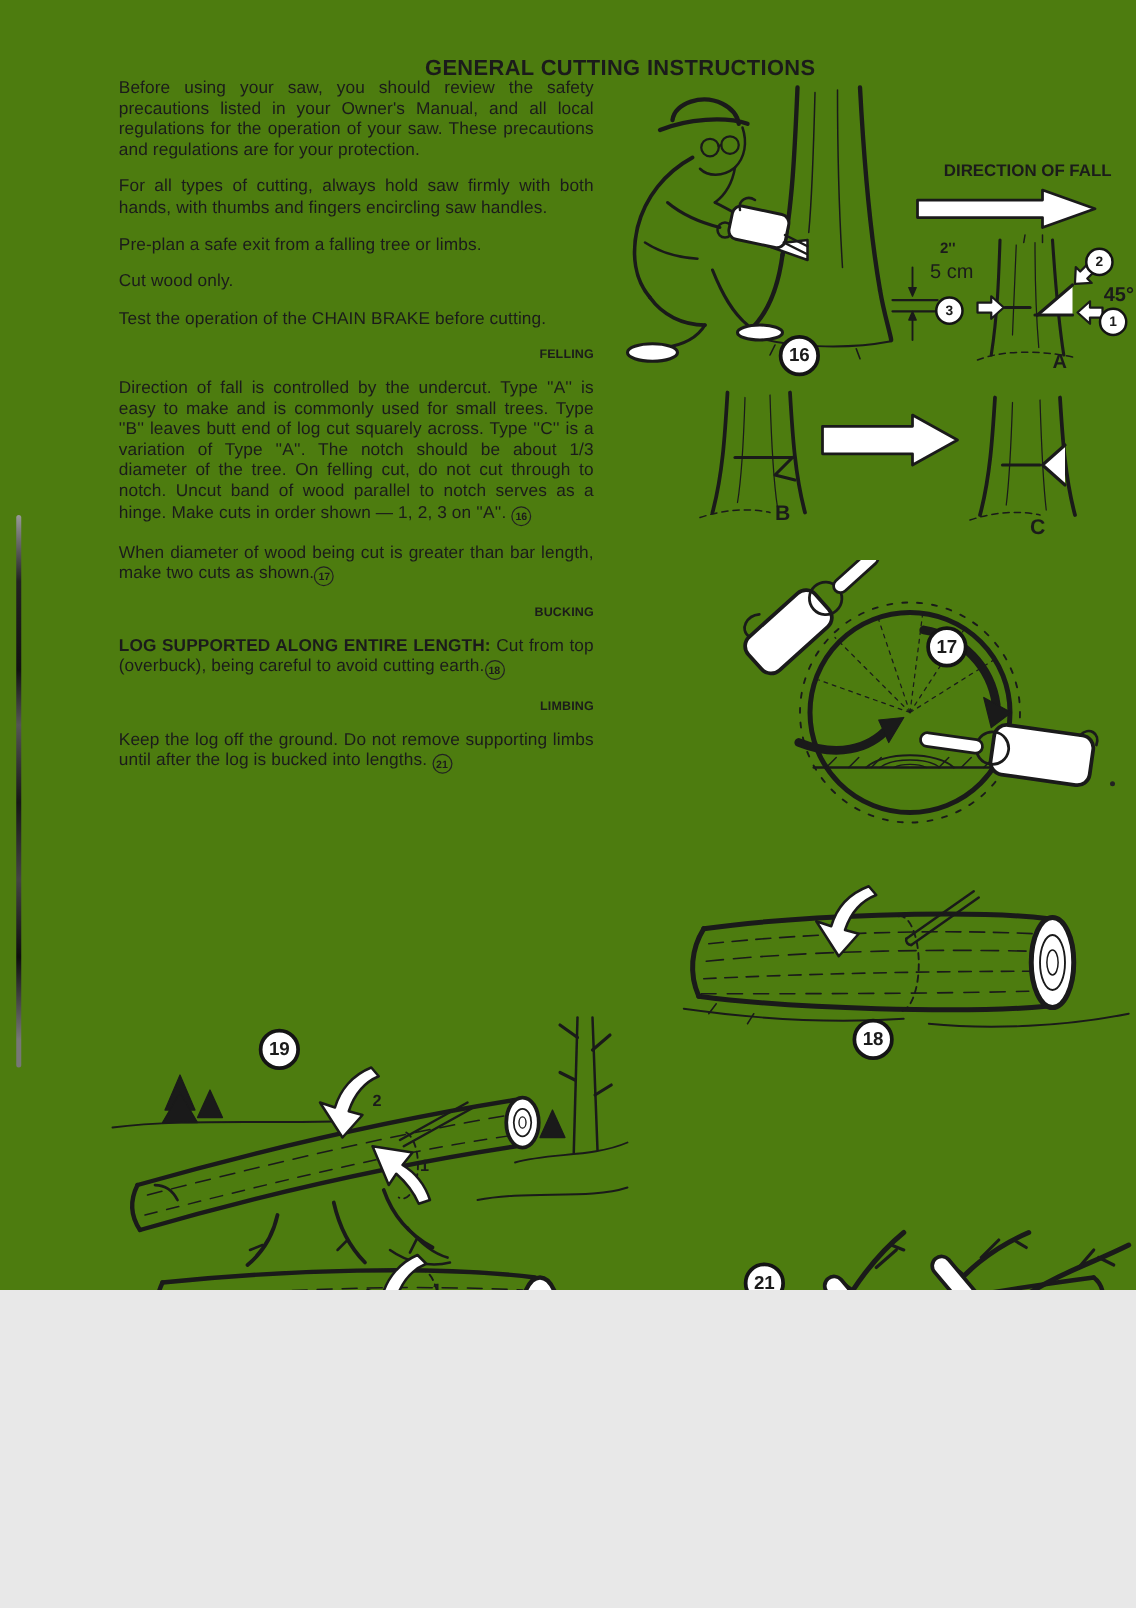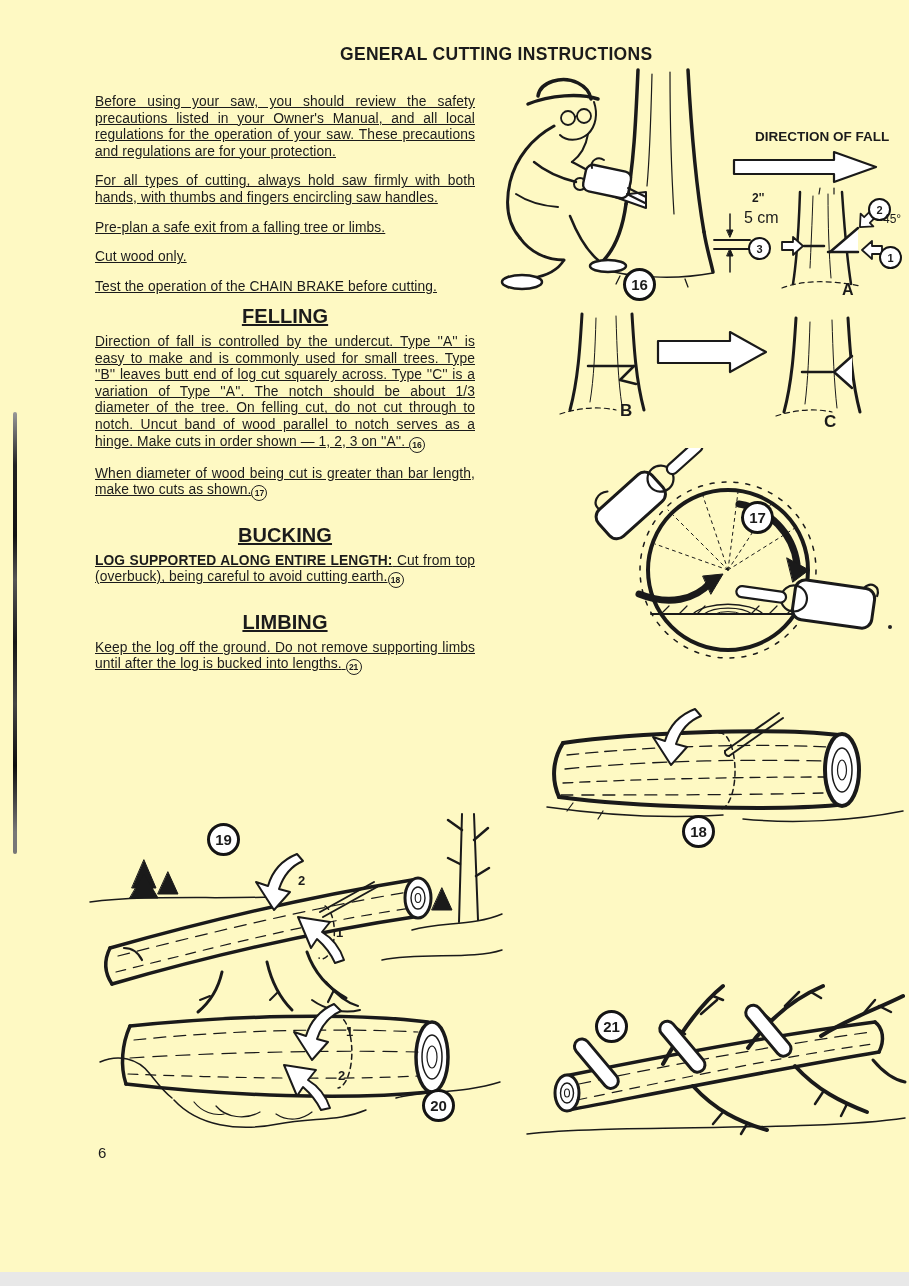--- a/index.html
+++ b/index.html
@@ -1,31 +1,31 @@
 <!DOCTYPE html>
 <html><head>
 <meta charset="utf-8">
 <style>
   html,body { margin:0; padding:0; background:#e8e8e8; }
   .page {
-    position:relative; width:909px; height:1272px; margin:0 auto;
-    background:#fef9c3; overflow:hidden;
+    position:relative; width:909px; height:1032px; margin:0 auto;
+    background:#4d7c0f; overflow:hidden;
     font-family:"Liberation Sans", sans-serif; color:#1b1b1b;
   }
   .title {
     position:absolute; left:340px; top:44px;
     font-size:17.5px; font-weight:bold; letter-spacing:0.3px; white-space:nowrap;
   }
   .col {
-    position:absolute; left:95px; top:94px; width:380px;
-    font-size:13.8px; line-height:16.6px; text-align:justify; letter-spacing:0.1px;text-decoration:underline;
+    position:absolute; left:95px; top:62px; width:380px;
+    font-size:13.8px; line-height:16.6px; text-align:justify; letter-spacing:0.1px;
   }
   .col p { margin:0 0 13px 0; }
-  .shead { font-weight:bold; font-size:20px; margin:6px 0 9px 0; text-align:center; }
-  .shead.gap { margin-top:26px; }
+  .shead { font-weight:bold; font-size:10px; margin:6px 0 9px 0; text-align:right; }
+  .shead.gap { margin-top:14px; }
   .lead { font-weight:bold; }
   .ref {
     display:inline-block; width:14px; height:14px; border:1.3px solid #222;
     border-radius:50%; font-size:8.5px; line-height:14px; text-align:center;
     vertical-align:-2px; font-weight:bold; letter-spacing:0;
   }
   .fignum {
     position:absolute; width:27px; height:27px; border:3px solid #141414;
     border-radius:50%; background:#fff; display:flex; align-items:center;
     justify-content:center; font-weight:bold; font-size:15px; z-index:5;
@@ -137,21 +137,21 @@
     <g transform="rotate(135 167 34)">
       <polygon class="holo" points="157,30 167,30 167,25 177,34 167,43 167,38 157,38" stroke-width="1.8"></polygon>
     </g>
     <polygon class="holo" points="182,60 172,60 172,55 162,64 172,73 172,68 182,68" stroke-width="1.8"></polygon>
   </svg>
   <div class="lbl" style="left:720px;top:191px;font-size:12px">2''</div>
   <div class="lbl" style="left:712px;top:209px;font-size:16px;font-weight:normal">5 cm</div>
   <div class="fignum small" style="left:748px;top:237px">3</div>
   <div class="fignum small" style="left:868px;top:198px">2</div>
   <div class="fignum small" style="left:879px;top:246px">1</div>
-  <div class="lbl" style="left:851px;top:212px;font-size:12px;font-weight:normal">45°</div>
+  <div class="lbl" style="left:851px;top:228px;font-size:16px;font-weight:bold">45°</div>
   <div class="lbl" style="left:810px;top:281px;font-size:16px">A</div>
 
   <svg class="fig" style="left:538px;top:300px" width="372" height="136" viewBox="0 0 372 136">
 
     <path d="M44,14 C42,48 40,80 32,110" stroke-width="3"></path>
     <path d="M94,14 C96,48 98,80 106,110" stroke-width="3"></path>
     <path d="M58,18 C57,50 56,78 52,102" stroke-width="1"></path>
     <path d="M78,16 C79,50 80,80 84,106" stroke-width="1"></path>
     <line x1="50" y1="66" x2="96" y2="66" stroke-width="2.5"></line>
     <path d="M96,66 L82,80 L98,84" stroke-width="2.5"></path>

